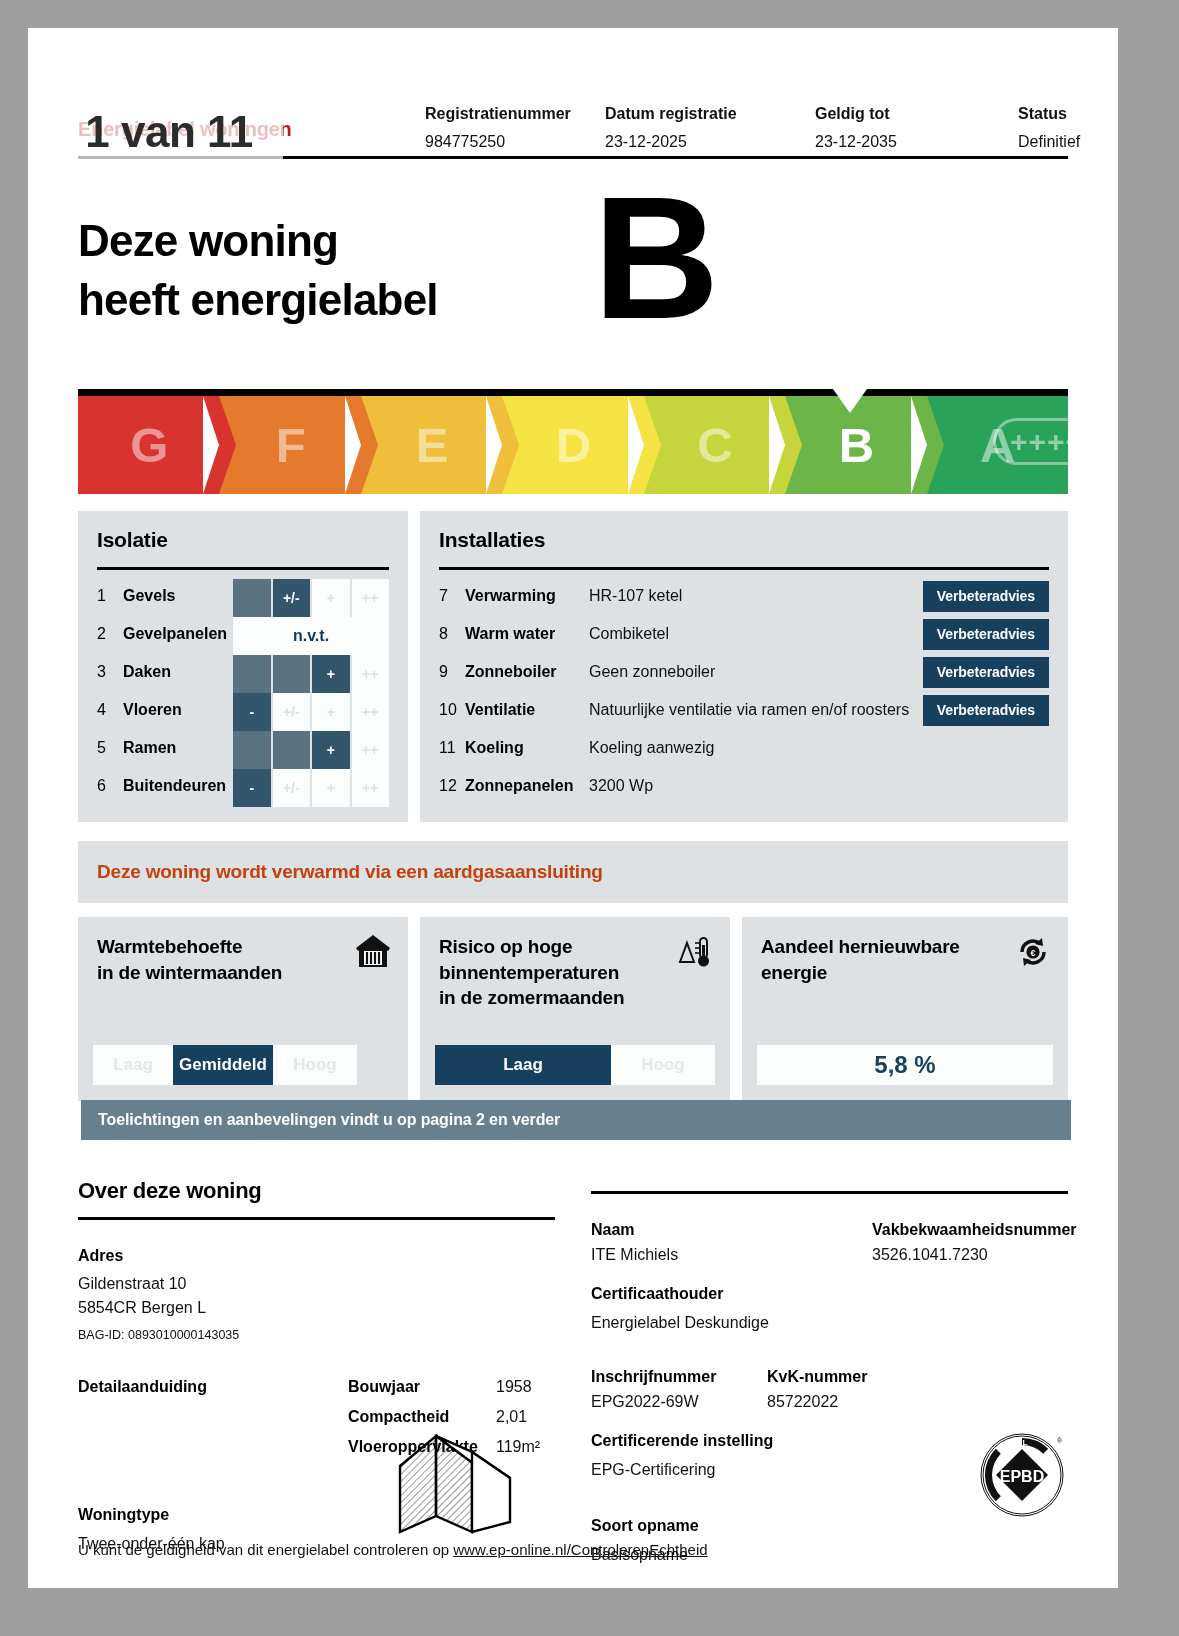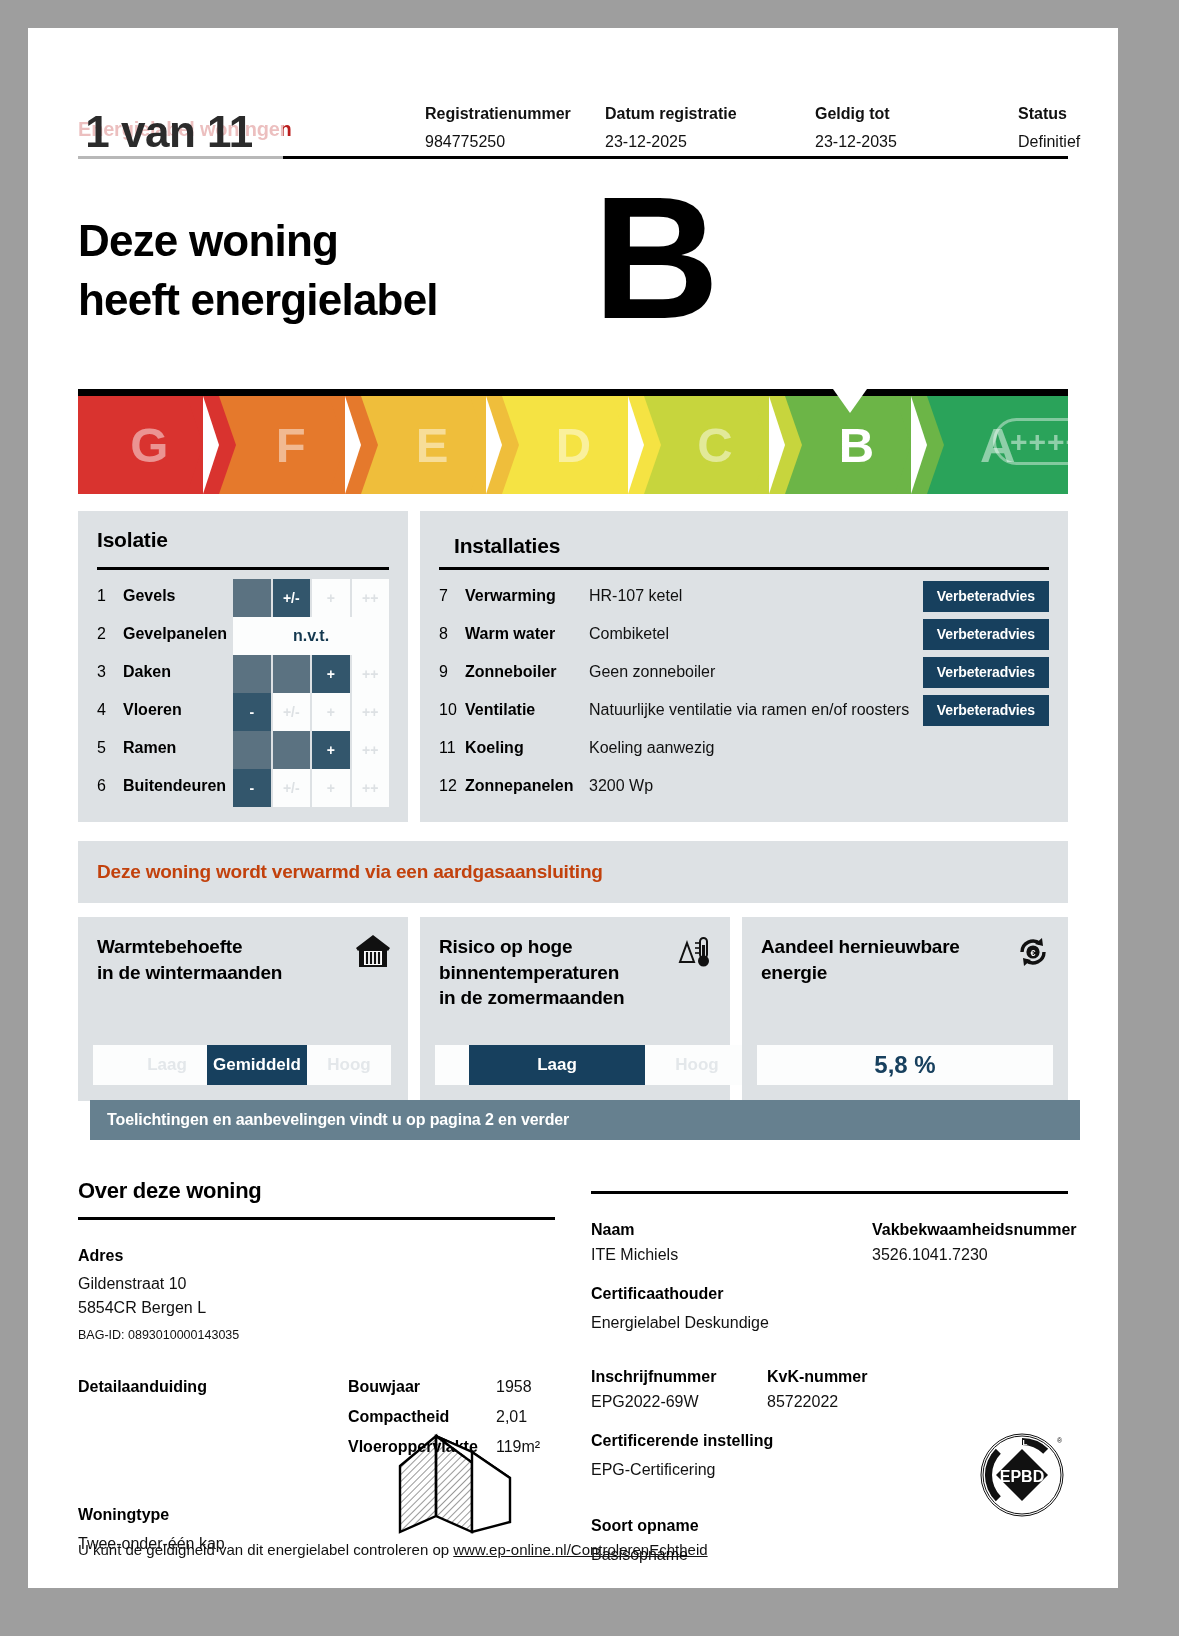--- a/index.html
+++ b/index.html
@@ -130,36 +130,36 @@
   .gasbar span { font-size: 19px; font-weight: 700; color: #c2410c; letter-spacing: -0.2px; }
 
   
   .mbox { position: absolute; top: 889px; height: 184px; background: #dde1e4; }
   .mbox .mtitle {
     position: absolute; left: 19px; top: 17px; width: 210px;
     font-size: 19px; font-weight: 700; color: #000; line-height: 1.35; letter-spacing: -0.2px;
   }
   .mbox .micon { position: absolute; right: 18px; top: 18px; width: 34px; height: 34px; }
   .choice {
-    position: absolute; left: 15px; bottom: 16px; display: flex; background: #fcfdfd; padding-left: 34px;
+    position: absolute; left: 15px; bottom: 16px; display: flex; background: #fcfdfd;
   }
   .choice .opt {
     display: flex; align-items: center; justify-content: center;
     font-size: 17px; font-weight: 700; color: #e3e7ea; height: 40px;
   }
   .choice .opt.sel { background: #17405e; color: #ffffff; }
   .pctbox {
     position: absolute; left: 15px; bottom: 16px; height: 40px; background: #fcfdfd;
     display: flex; align-items: center; justify-content: center;
   }
   .pctbox span { font-size: 24px; font-weight: 700; color: #17405e; }
 
   
   .toel {
-    position: absolute; left: 12px; top: 1072px; width: 990px; height: 40px;
+    position: absolute; left: 3px; top: 1072px; width: 990px; height: 40px;
     background: #66808f; display: flex; align-items: center; padding-left: 17px;
   }
   .toel span { font-size: 16px; font-weight: 700; color: #ffffff; letter-spacing: -0.1px; }
 
   
   .sect { position: absolute; top: 1150px; }
   .sect h4 { font-size: 22px; font-weight: 700; color: #000; letter-spacing: -0.3px; }
   .sect .srule { height: 3px; background: #000; margin-top: 13px; }
   .k { font-size: 16px; font-weight: 700; color: #000; }
   .v { font-size: 16px; font-weight: 400; color: #111; }
@@ -321,21 +321,21 @@
               <div class="cell act">-</div>
               <div class="cell">+/-</div>
               <div class="cell">+</div>
               <div class="cell">++</div>
             </div>
           </div>
         </div>
     </div>
 
     <div class="panel" style="left:342px; top:483px; width:648px; height:311px;">
-      <h3 style="position:absolute;left:34px;top:17px;margin-top:6px;">Installaties</h3>
+      <h3 style="position:absolute;left:19px;top:17px;">Installaties</h3>
       <div class="hrule" style="position:absolute;left:19px;top:56px;width:610px;"></div>
       <div id="inst-rows" style="position:absolute;left:19px;top:68px;width:610px;">
           <div class="row">
             <div class="num">7</div>
             <div class="nm">Verwarming</div>
             <div class="inst-val">HR-107 ketel</div>
             <div class="advies">Verbeteradvies</div>
           </div>
           <div class="row">
             <div class="num">8</div>

